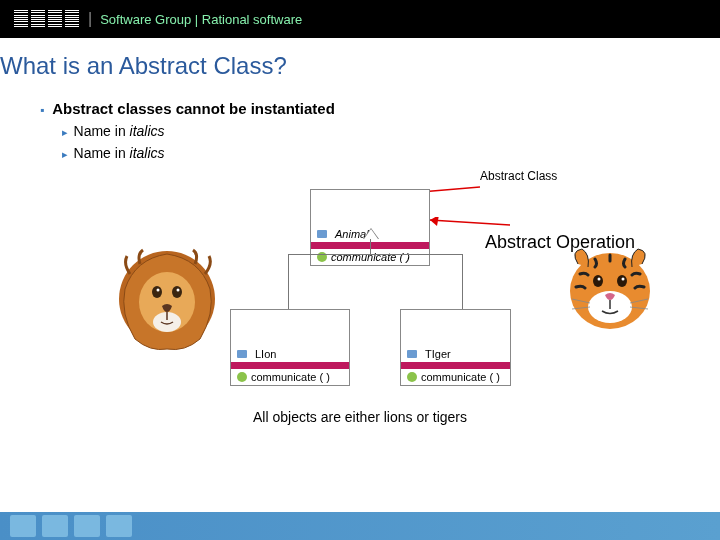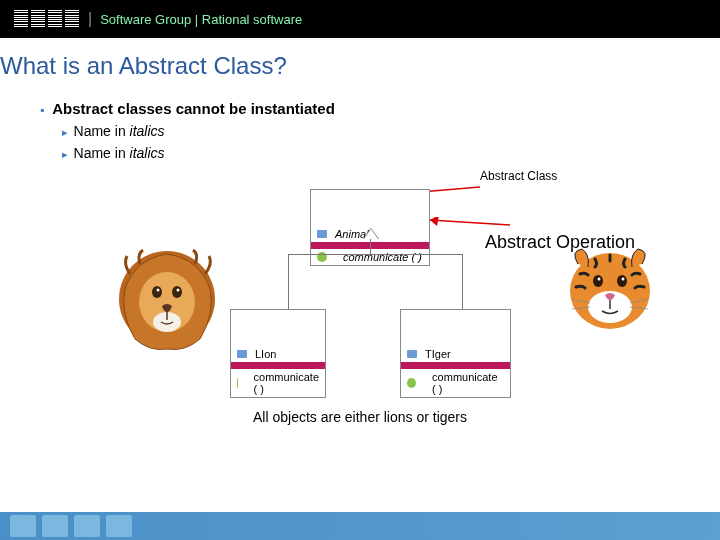--- a/index.html
+++ b/index.html
@@ -24,27 +24,27 @@
   .italic { font-style: italic; }
   
   .diagram-area { position: relative; height: 250px; margin-top: 8px; }
   
   .animal-face { position: absolute; }
   .lion { left: 75px; top: 75px; }
   .tiger { left: 520px; top: 70px; }
   
   .uml-box { position: absolute; background: #fff; border: 1px solid #888; font-size: 11px; }
   .uml-header { border-bottom: 7px solid #be185d; padding: 2px 6px; display: flex; align-items: center; gap: 8px; margin-top: 36px; }
-  .uml-op { padding: 2px 6px; display: flex; align-items: center; gap: 16px; }
+  .uml-op { padding: 2px 6px; display: flex; align-items: center; gap: 4px; }
   .uml-icon { width: 10px; height: 8px; background: #6a9bd1; border-radius: 1px; display: inline-block; }
   .uml-op-icon { width: 10px; height: 10px; border-radius: 50%; background: #8bc34a; display: inline-block; }
   .abstract-name { font-style: italic; }
   
   .animal-box { left: 270px; top: 20px; width: 120px; }
-  .lion-box { left: 190px; top: 140px; width: 96px; }
+  .lion-box { left: 190px; top: 140px; width: 120px; }
   .tiger-box { left: 360px; top: 140px; width: 111px; }
   .triangle { position: absolute; left: 324px; top: 60px; width: 0; height: 0; border-left: 7px solid transparent; border-right: 7px solid transparent; border-bottom: 10px solid #fff; }
   .triangle::after { content: ""; position: absolute; left: -7px; top: 0; width: 0; height: 0; border-left: 7px solid transparent; border-right: 7px solid transparent; border-bottom: 10px solid #777; z-index: -1; }
   .triangle-outer { position: absolute; left: 323px; top: 59px; width: 0; height: 0; border-left: 8px solid transparent; border-right: 8px solid transparent; border-bottom: 11px solid #777; }
   .vline1 { position: absolute; left: 330px; top: 70px; width: 1px; height: 15px; background: #777; }
   .hline { position: absolute; left: 248px; top: 85px; width: 175px; height: 1px; background: #777; }
   .vline2 { position: absolute; left: 248px; top: 85px; width: 1px; height: 55px; background: #777; }
   .vline3 { position: absolute; left: 422px; top: 85px; width: 1px; height: 55px; background: #777; }
   
   .label-ac { position: absolute; left: 440px; top: 0px; font-size: 12px; }

